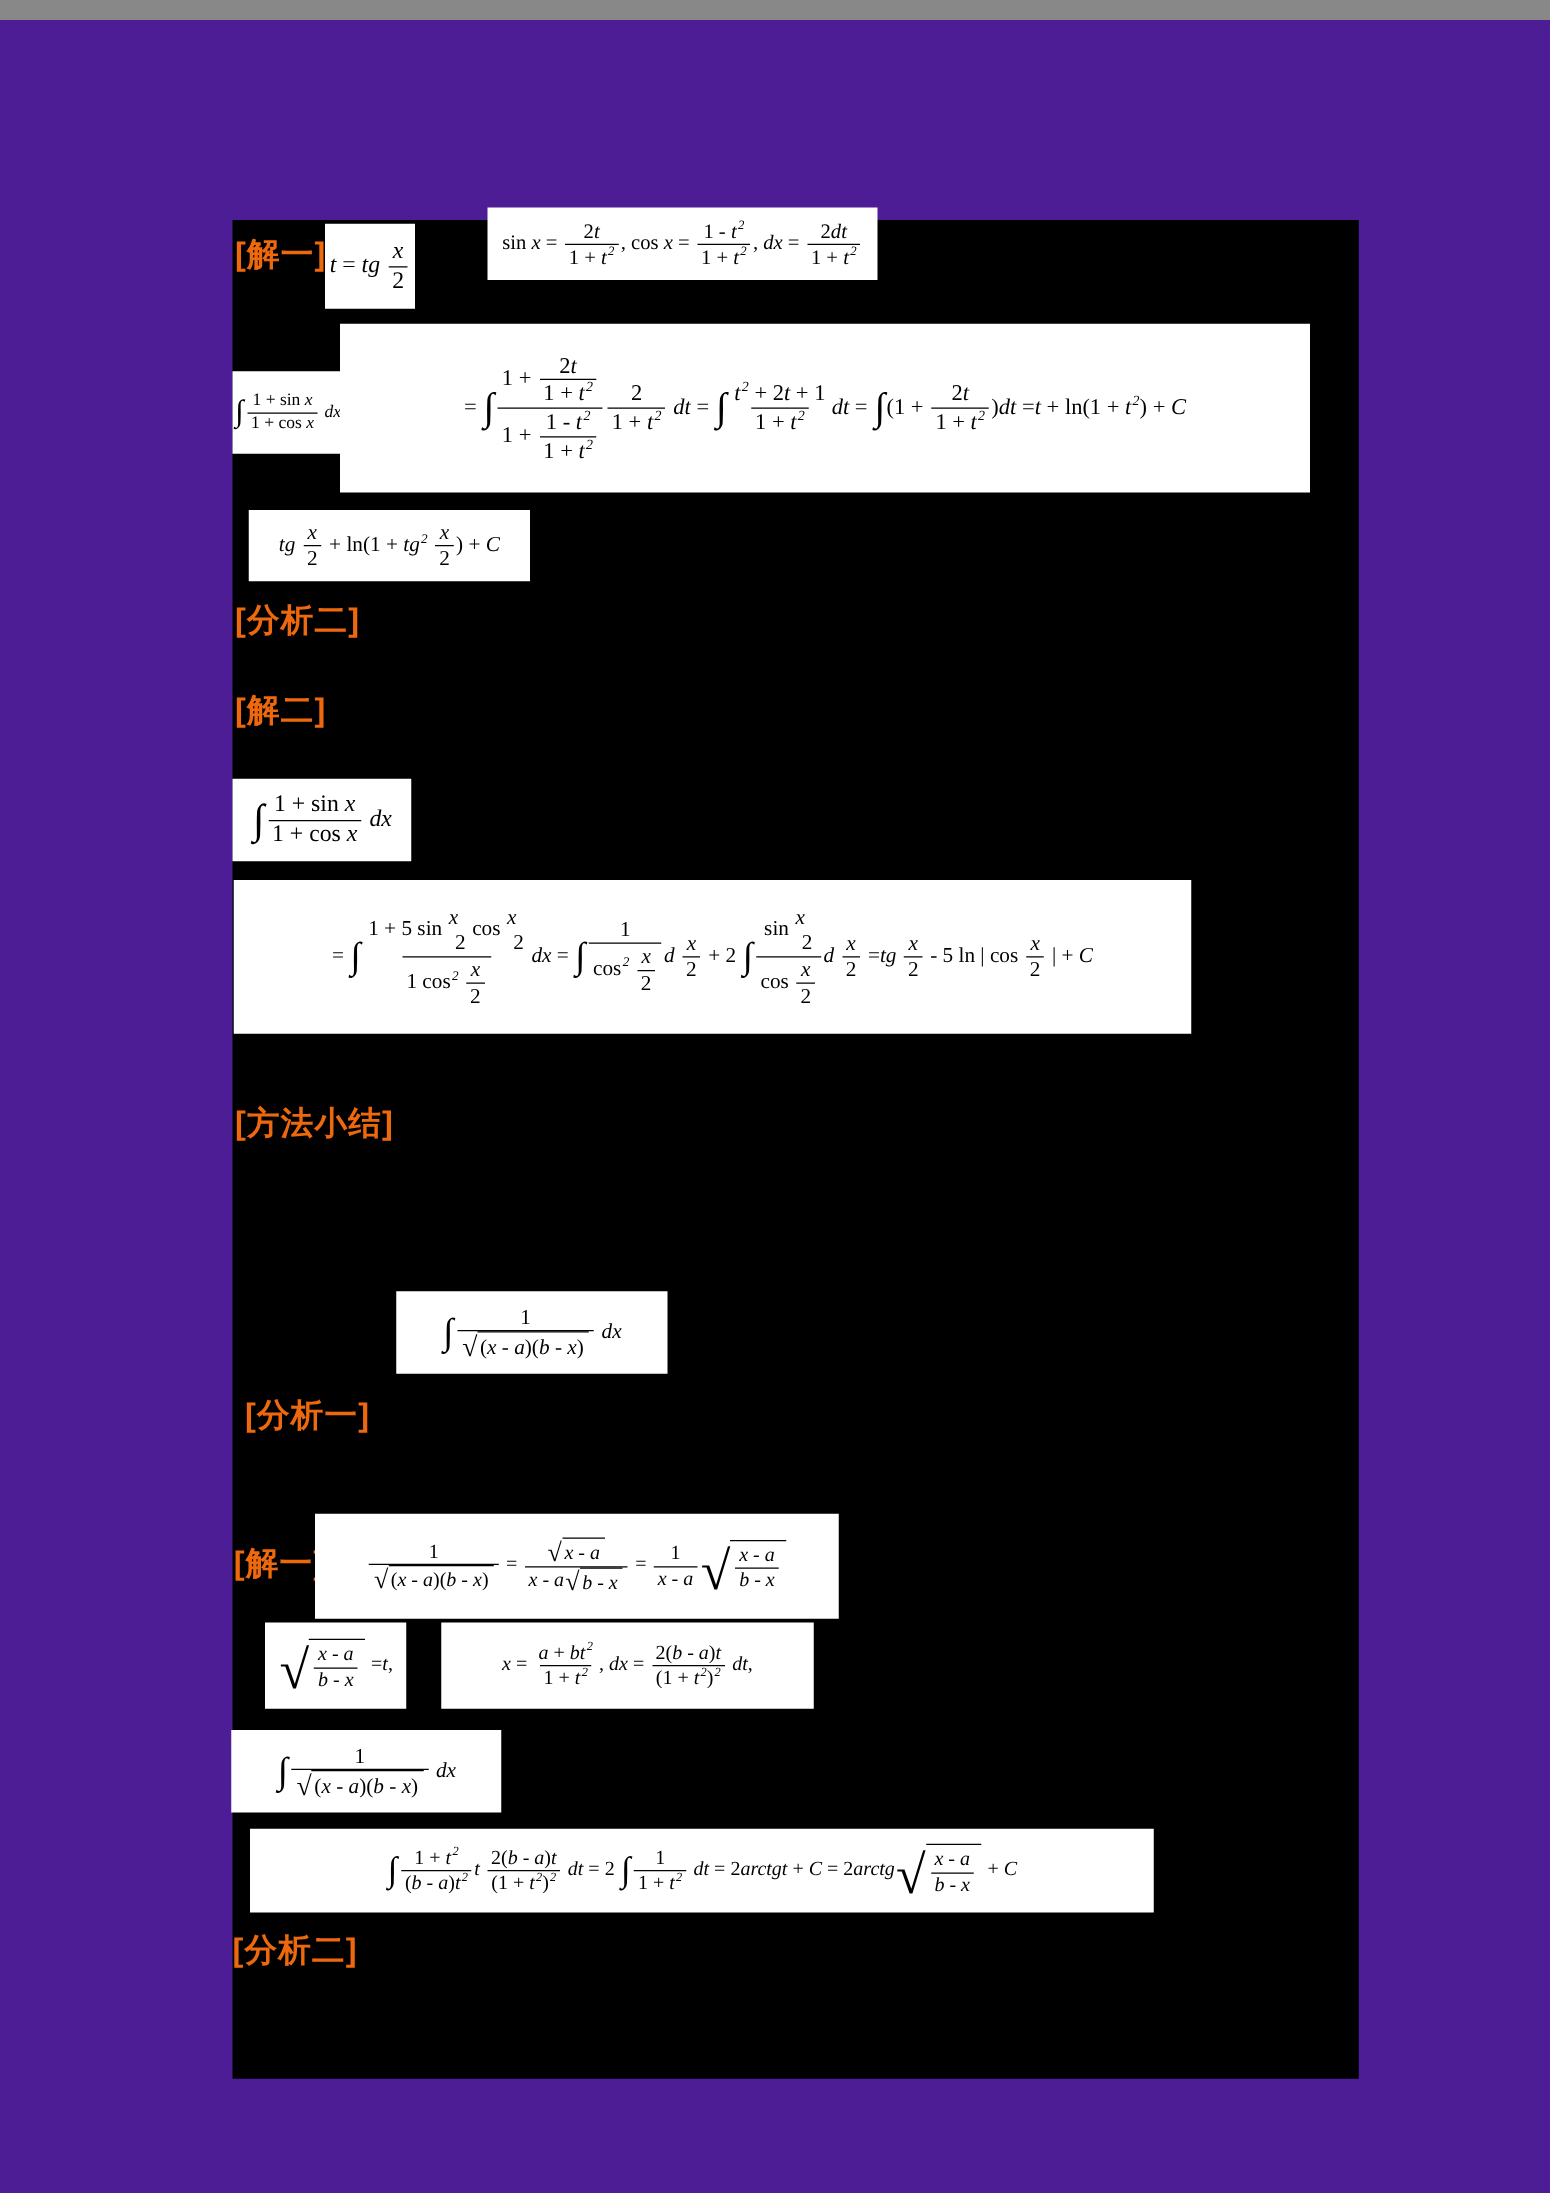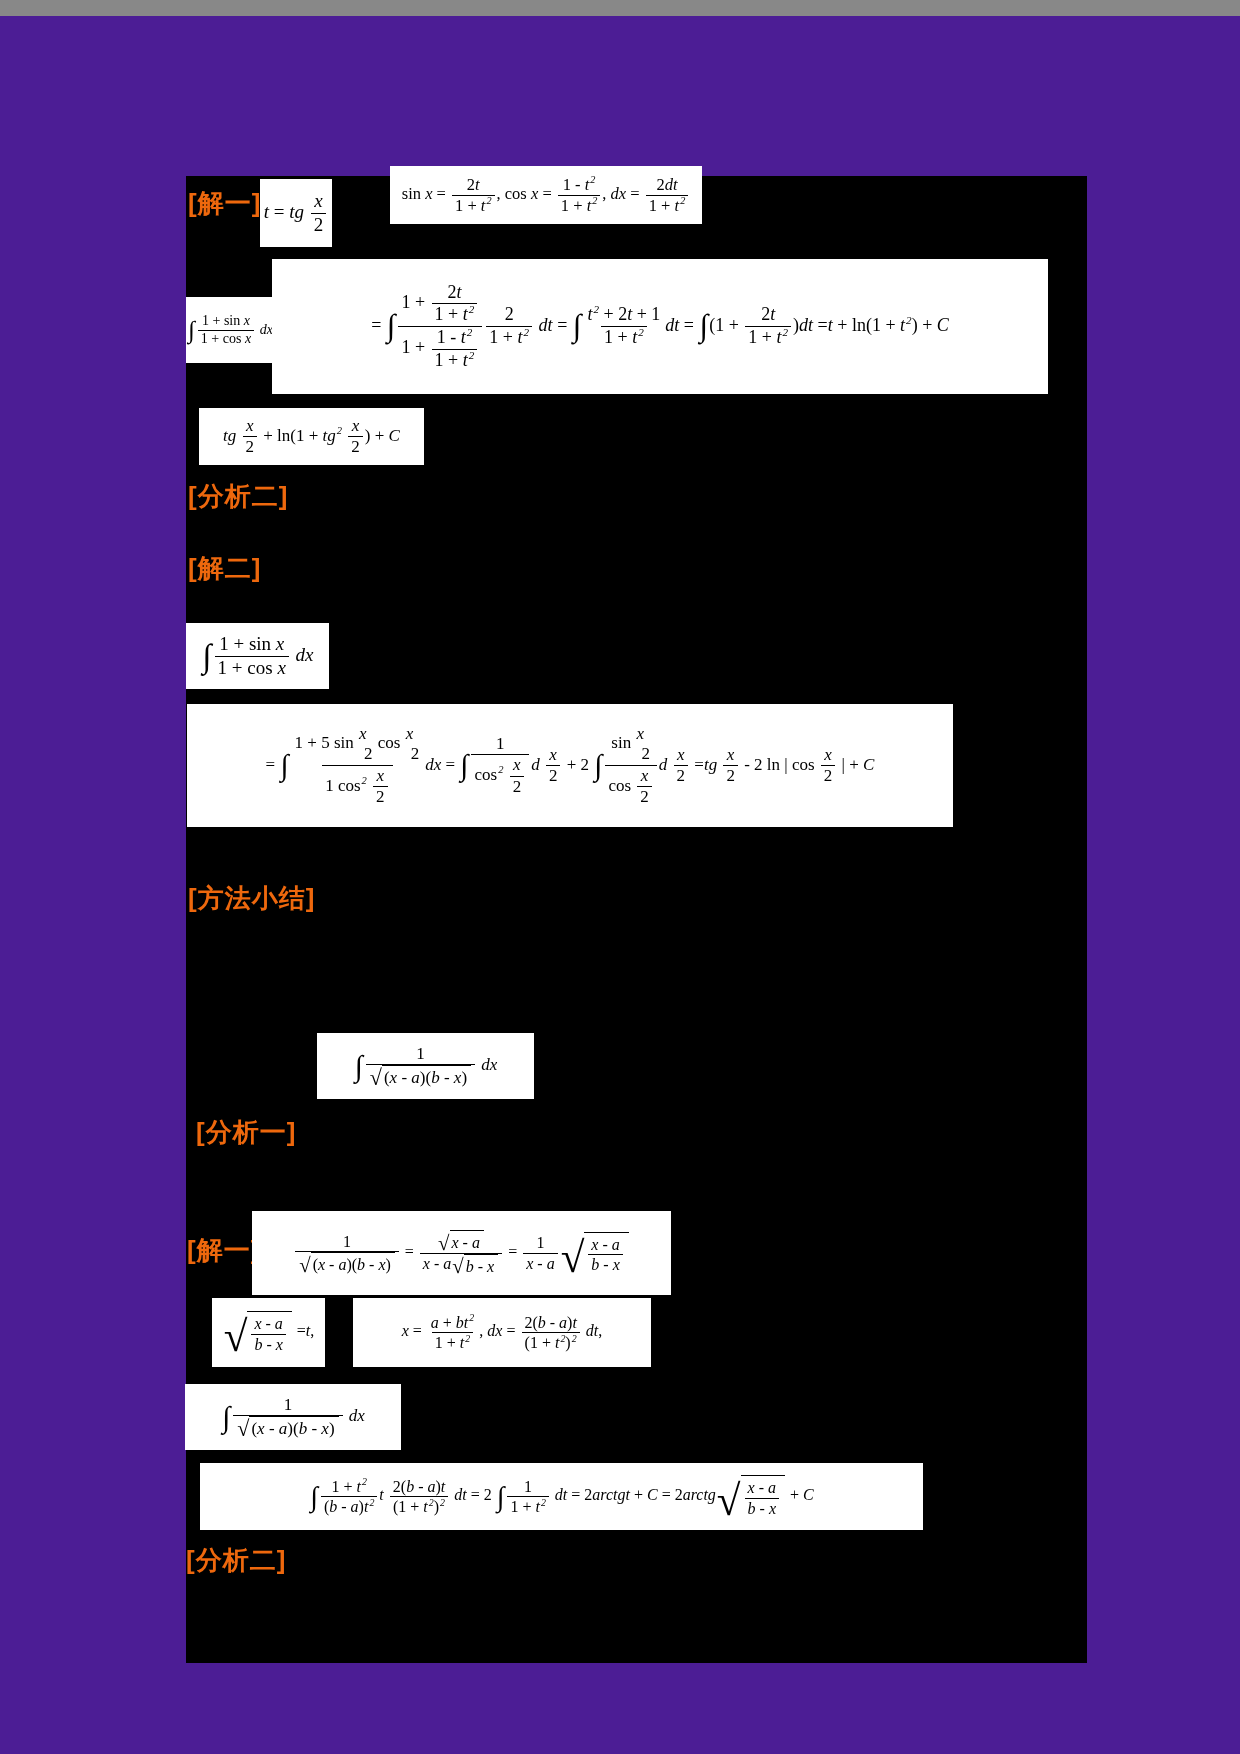--- a/index.html
+++ b/index.html
@@ -154,21 +154,21 @@
           <span class="den"><span class="mr">cos </span><span class="mfrac">
               <span class="num"><span class="mi">x</span></span>
               <span class="den"><span class="mr">2</span></span>
             </span></span>
         </span><span class="mi">d </span><span class="mfrac">
           <span class="num"><span class="mi">x</span></span>
           <span class="den"><span class="mr">2</span></span>
         </span><span class="mr"> =</span><span class="mi">tg </span><span class="mfrac">
           <span class="num"><span class="mi">x</span></span>
           <span class="den"><span class="mr">2</span></span>
-        </span><span class="mr"> -  2 ln | cos </span><span class="mfrac">
+        </span><span class="mr"> -  5 ln | cos </span><span class="mfrac">
           <span class="num"><span class="mi">x</span></span>
           <span class="den"><span class="mr">2</span></span>
         </span><span class="mr"> | + </span><span class="mi">C</span></span>
   </div>
 
   <div class="fbox" style="left:317px;top:1017px;width:217px;height:66px;font-size:17px">
     <span class="math"><span class="mint">∫</span><span class="mfrac">
           <span class="num"><span class="mr">1</span></span>
           <span class="den"><span class="msqrt">
               <span class="rad">√</span>

